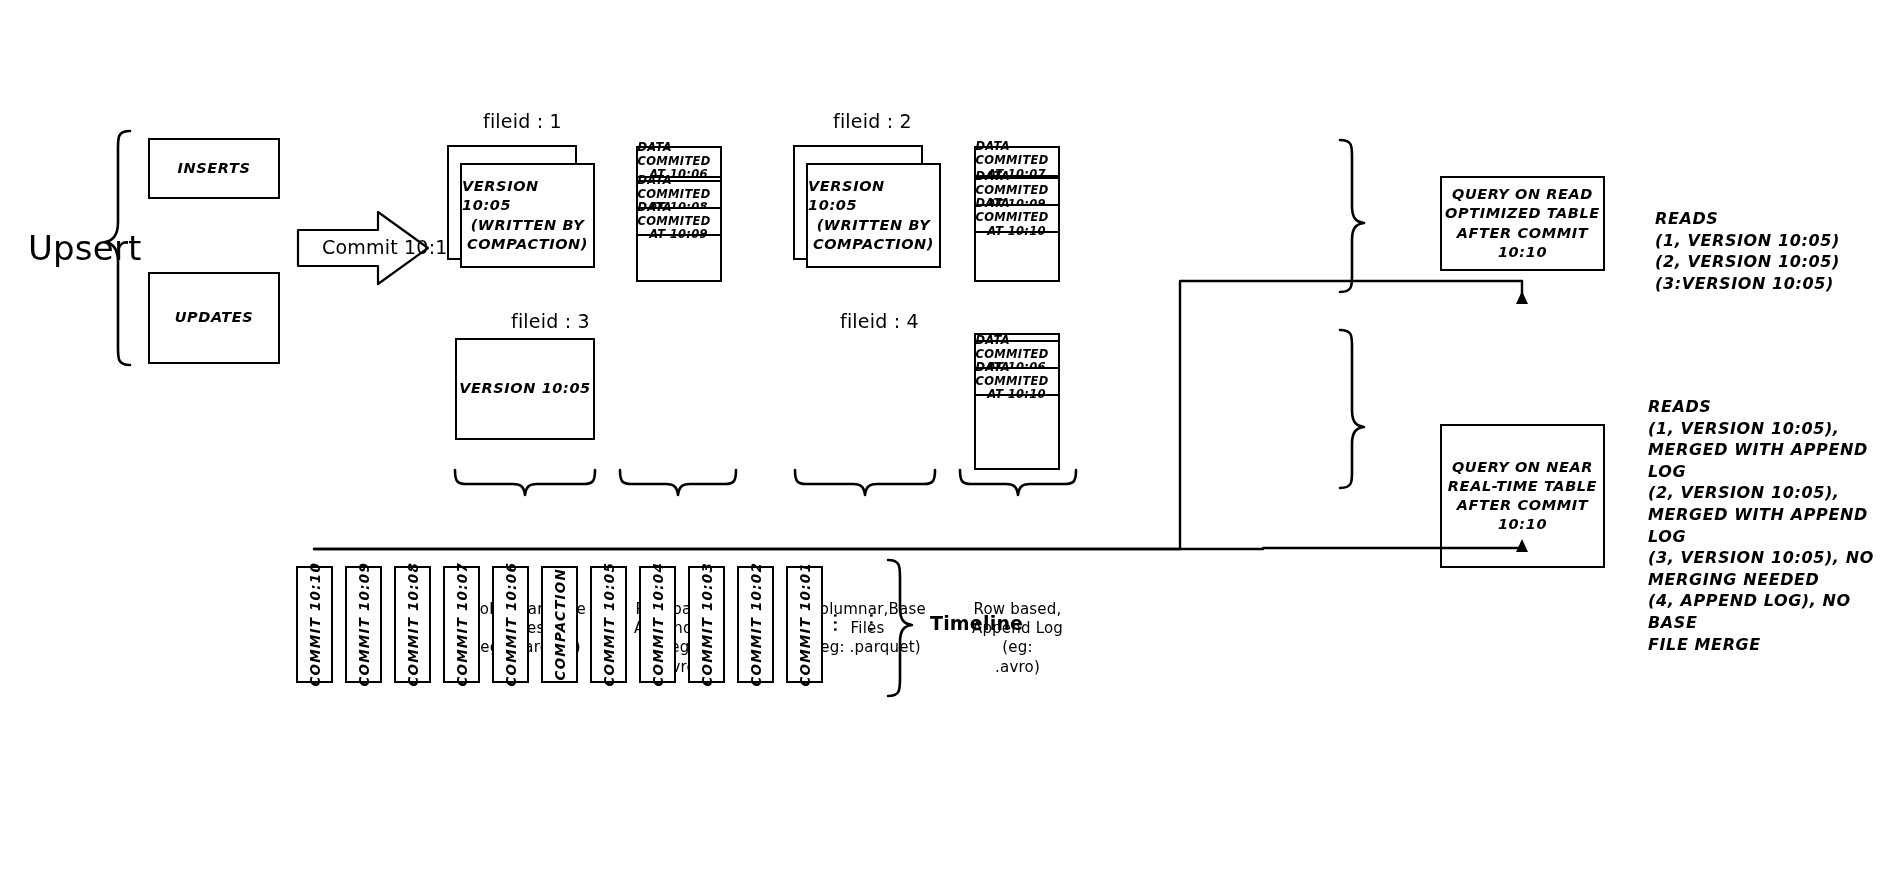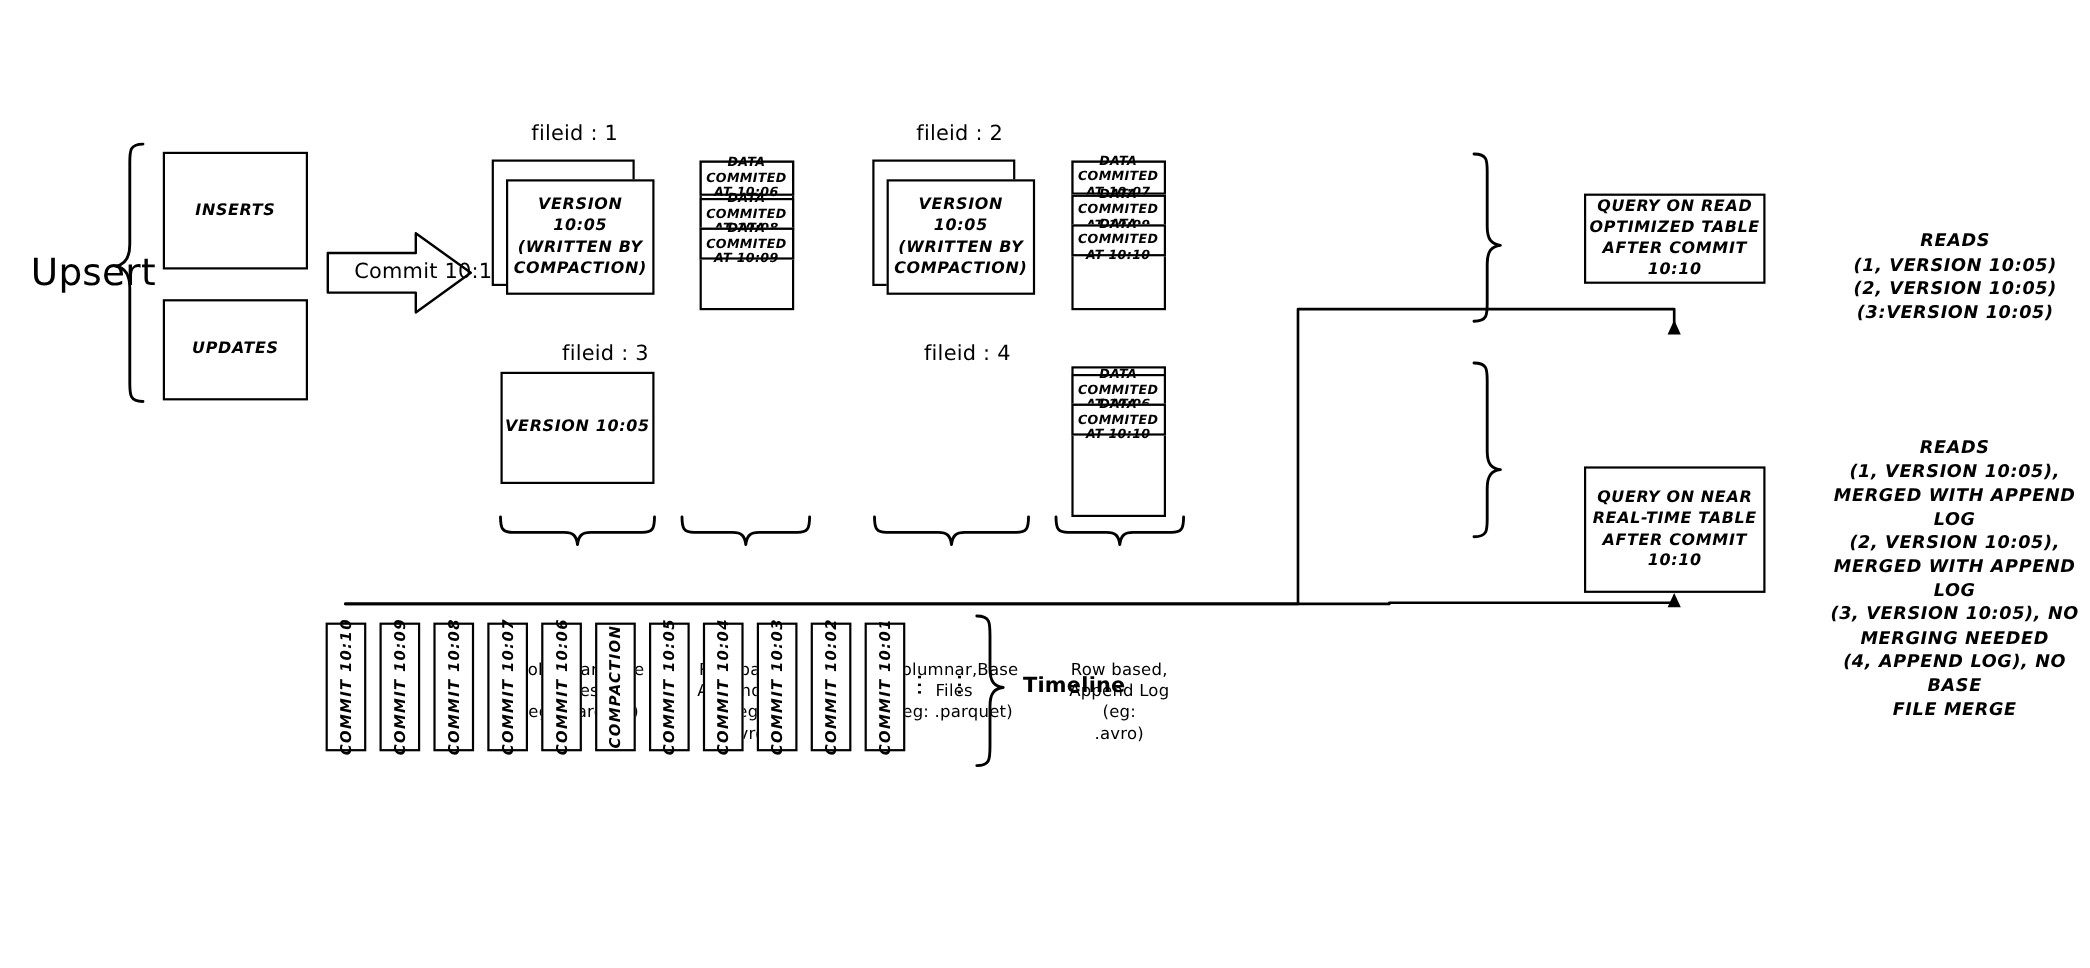--- a/index.html
+++ b/index.html
@@ -31,21 +31,21 @@
   .upsert-label { font-size: 34px; }
   .timeline-label { font-size: 19px; font-weight: bold; }
 
   .bold {              
     font-family: "DejaVu Sans", sans-serif;
     font-weight: 700;
     font-style: italic;
     font-size: 14.5px;
     line-height: 1.32;
     letter-spacing: .6px;
-    text-align: center;
+    text-align: left;
   }
   .bold.tiny { font-size: 11.5px; line-height: 1.2; letter-spacing: .3px; }
   .bold.reads { font-size: 16px; line-height: 1.35; }
 
   
   .box {
     border: 2.5px solid #000;
     background: #fff;
     display: flex;
     align-items: center;
@@ -89,21 +89,21 @@
   svg.overlay { position: absolute; left: 0; top: 0; width: 1900px; height: 880px; pointer-events: none; }
 </style>
 </head>
 <body>
 
 <div id="stage">
 
 
   <div class="abs lbl upsert-label" style="left:28px; top:228px;">Upsert</div>
 
-  <div class="abs box" style="left:148px; top:138px; width:132px; height:107px;">
+  <div class="abs box" style="left:148px; top:138px; width:132px; height:61px;">
     <span class="bold">INSERTS</span>
   </div>
 
   <div class="abs box" style="left:148px; top:272px; width:132px; height:92px;">
     <span class="bold">UPDATES</span>
   </div>
 
   <div class="abs lbl" style="left:322px; top:236px;">Commit 10:10</div>
 
   <div class="abs lbl" style="left:483px; top:110px;text-align:center;">fileid : 1</div>
@@ -181,28 +181,28 @@
   <div class="abs lbl sm" style="left:795px; top:600px; width:145px;">
     <div>Columnar,Base Files</div>
     <div>(eg: .parquet)</div>
   </div>
   <div class="abs lbl sm" style="left:955px; top:600px; width:125px;">
     <div>Row based,</div>
     <div>Append Log  (eg:</div>
     <div>.avro)</div>
   </div>
 
-  <div class="abs box" style="left:1440px; top:176px; width:165px; height:82px; flex-direction:column;">
+  <div class="abs box" style="left:1440px; top:176px; width:165px; height:95px; flex-direction:column;">
     <span class="bold">QUERY ON READ</span>
     <span class="bold">OPTIMIZED TABLE</span>
     <span class="bold">AFTER COMMIT</span>
     <span class="bold">10:10</span>
   </div>
 
-  <div class="abs box" style="left:1440px; top:424px; width:165px; height:115px; flex-direction:column;">
+  <div class="abs box" style="left:1440px; top:424px; width:165px; height:144px; flex-direction:column;">
     <span class="bold">QUERY ON NEAR</span>
     <span class="bold">REAL-TIME TABLE</span>
     <span class="bold">AFTER COMMIT</span>
     <span class="bold">10:10</span>
   </div>
 
   <div class="abs" style="left:1655px; top:208px; width:245px; text-align:center;">
     <div class="bold reads">READS</div>
     <div class="bold reads">(1, VERSION 10:05)</div>
     <div class="bold reads">(2, VERSION 10:05)</div>

